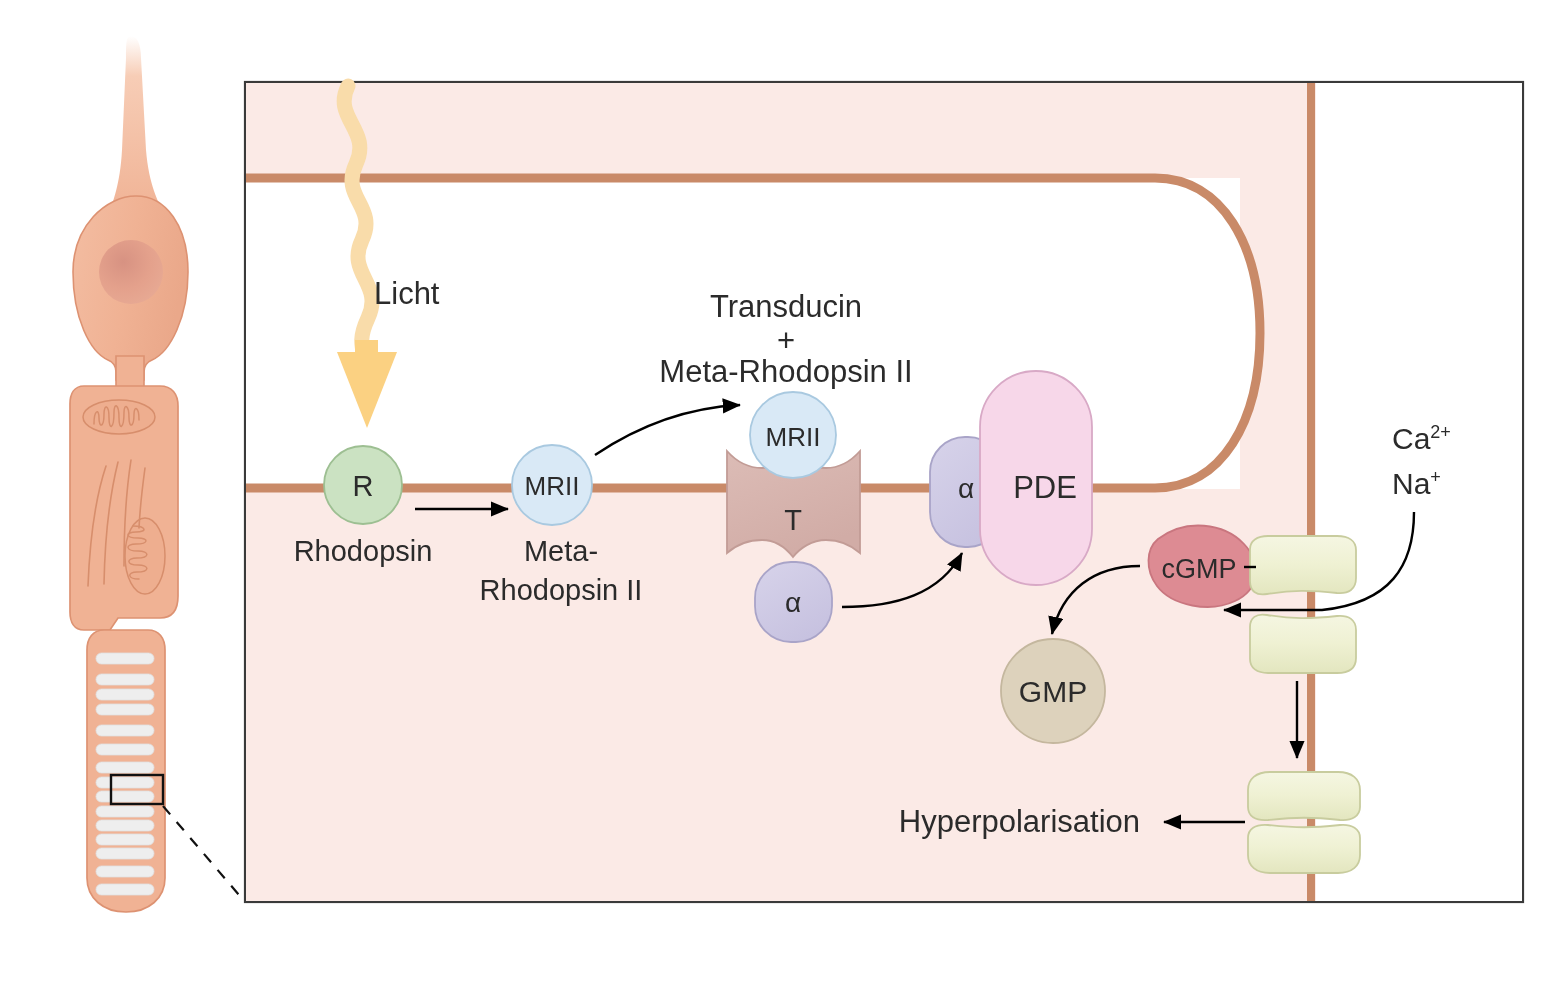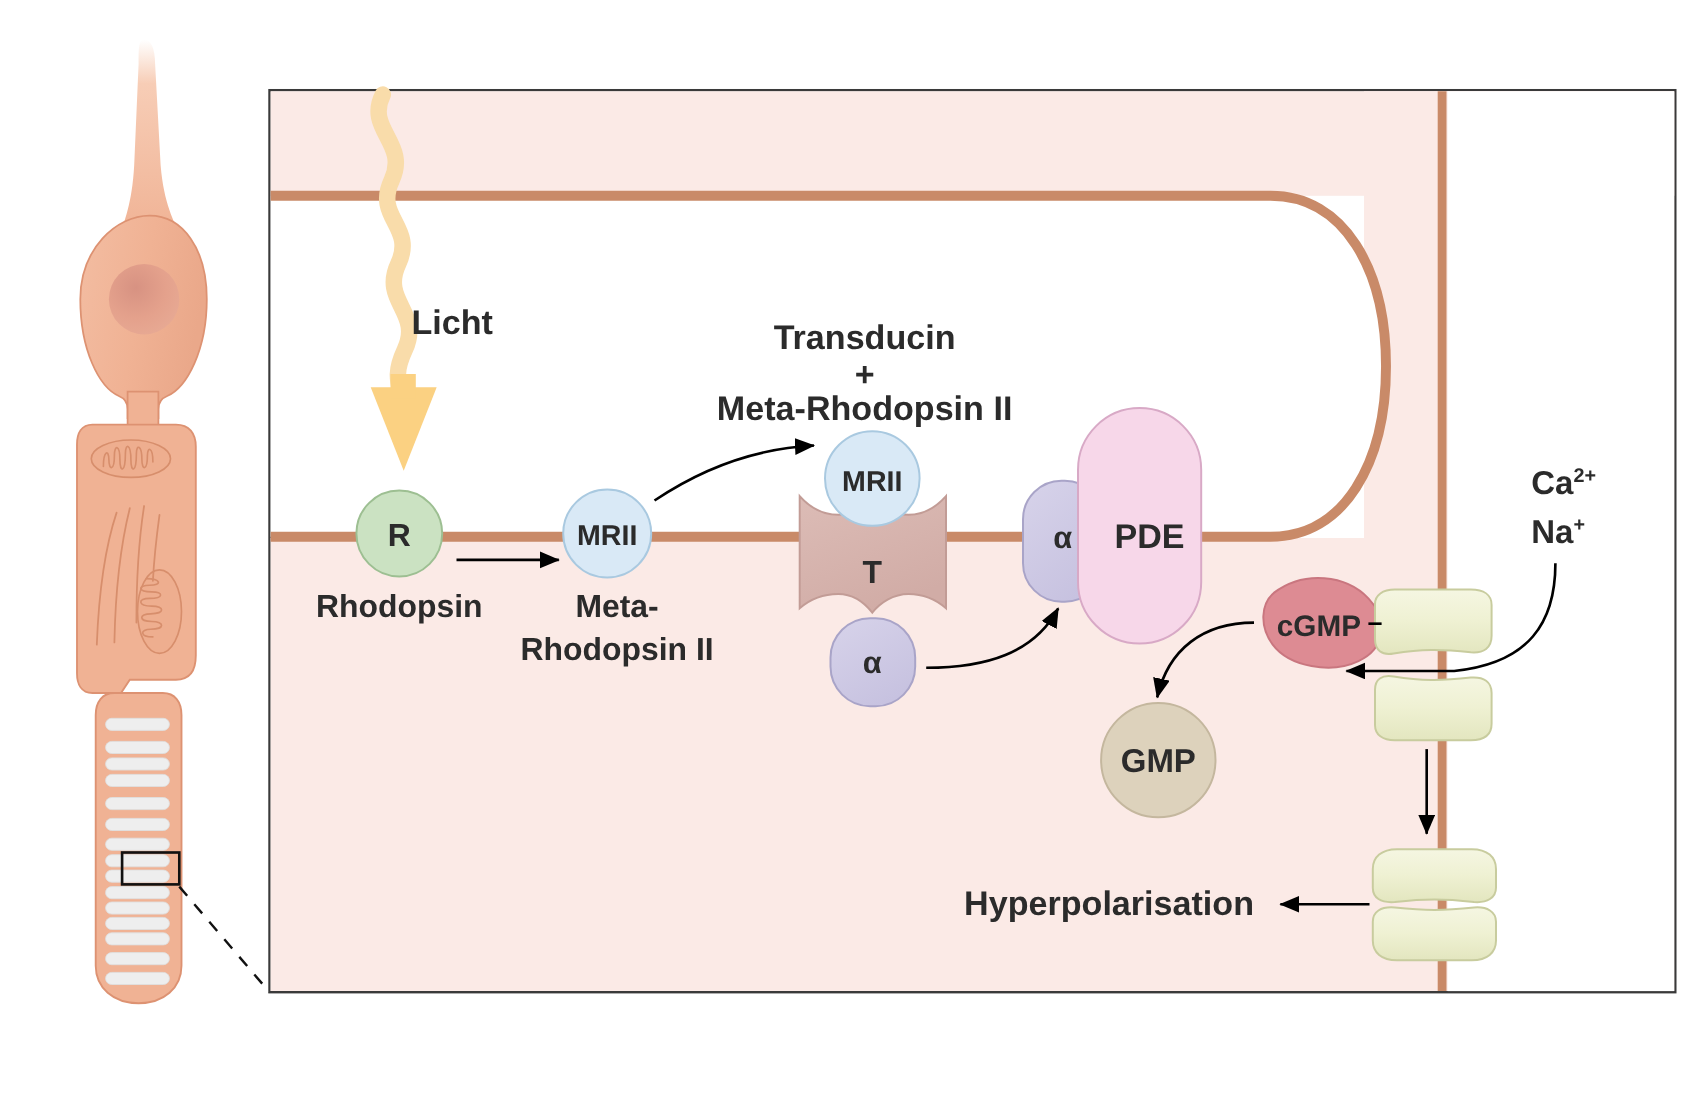--- a/index.html
+++ b/index.html
@@ -1,18 +1,18 @@
 <!DOCTYPE html>
 <html><head>
 <meta charset="utf-8">
 <style>
   html,body{margin:0;padding:0;background:#ffffff;}
   body{width:1544px;height:999px;overflow:hidden;
        font-family:"Liberation Sans","DejaVu Sans",sans-serif;}
-  #stage{position:relative;width:1544px;height:999px;font-weight:bold;}
+  #stage{position:relative;width:1544px;height:999px;}
   svg#scene{position:absolute;top:0;left:0;width:1544px;height:999px;}
   .lbl{font-family:"Liberation Sans","DejaVu Sans",sans-serif;fill:#2b2b2b;}
 </style>
 </head>
 <body>
 
 <div id="stage">
 <svg id="scene" viewBox="0 0 1544 999" xmlns="http://www.w3.org/2000/svg">
 
   <defs>

